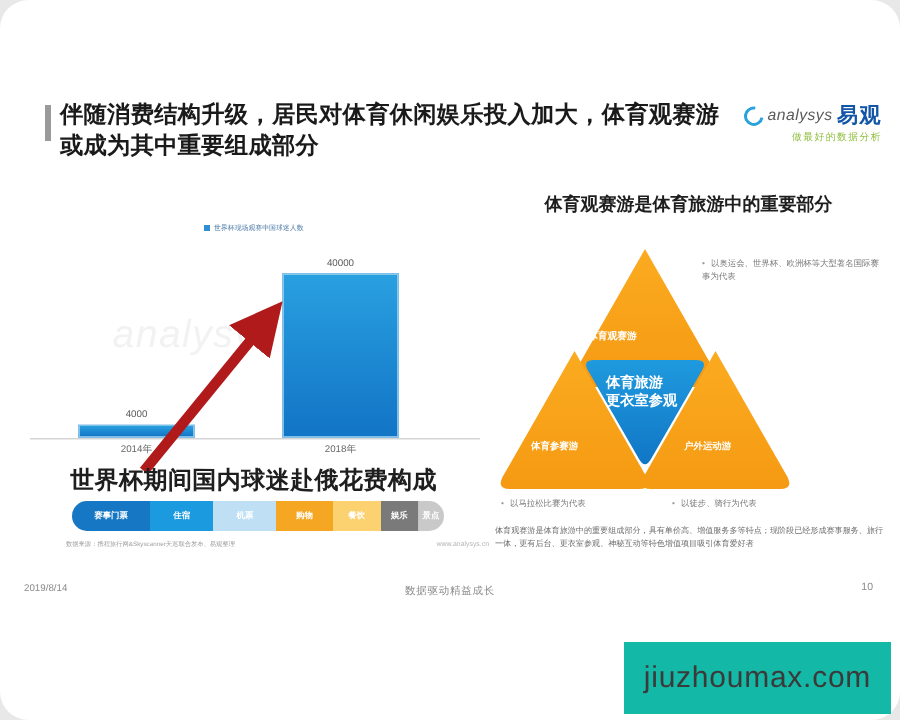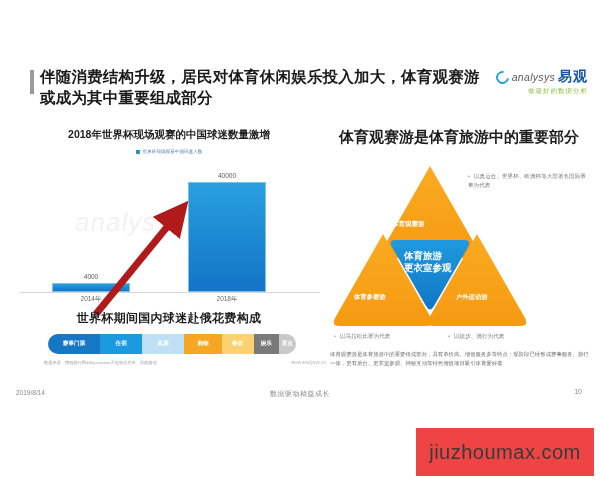--- a/index.html
+++ b/index.html
@@ -4,20 +4,21 @@
 <style>
   html,body{margin:0;padding:0;}
   body{
     width:600px;height:480px;overflow:hidden;
     background:#e8e8e8;
     font-family:"Liberation Sans","DejaVu Sans",sans-serif;
   }
   .slide{
     position:absolute;left:0;top:0;width:600px;height:480px;
     background:#ffffff;
+    border-radius:19px;
   }
   
   .header{
     position:absolute;left:0;top:62px;width:600px;height:50px;
   }
   .title-bar{
     position:absolute;left:30px;top:8px;width:4px;height:24px;
     background:#9a9a9a;
   }
   .title{
@@ -79,21 +80,21 @@
   .xlab{
     position:absolute;top:167px;width:78px;text-align:center;
     font-size:6.5px;color:#666;
   }
   .xlab-a{left:38px;}
   .xlab-b{left:174px;}
   .arrow-wrap{position:absolute;left:6px;top:34px;width:300px;height:130px;}
 
   .chart2-title{
     position:absolute;left:0;top:182px;width:310px;text-align:center;
-    font-size:12px;font-weight:bold;color:#1e1e1e;letter-spacing:0.3px;
+    font-size:16px;font-weight:bold;color:#1e1e1e;letter-spacing:0.3px;
   }
   .seg-bar{
     position:absolute;left:34px;top:206px;width:248px;height:20px;
     border-radius:10px;overflow:hidden;display:flex;
   }
   .seg{
     height:20px;display:flex;align-items:center;justify-content:center;
     font-size:5.6px;color:#ffffff;font-weight:bold;white-space:nowrap;
   }
   .src-line{
@@ -102,21 +103,21 @@
   }
   .src-url{
     position:absolute;left:222px;top:232px;width:90px;text-align:right;
     font-size:4.6px;color:#b5b5b5;
   }
 
   
   .right-col{position:absolute;left:326px;top:128px;width:266px;height:262px;}
   .chart3-title{
     position:absolute;left:0;top:0;width:266px;text-align:center;
-    font-size:15px;font-weight:bold;color:#1e1e1e;
+    font-size:12px;font-weight:bold;color:#1e1e1e;
   }
   .tri-area{position:absolute;left:0;top:18px;width:266px;height:180px;}
   .tri-label{
     position:absolute;text-align:left;color:#ffffff;font-weight:bold;
     pointer-events:none;
   }
   .lbl-top{left:66px;top:74px;width:76px;font-size:6.5px;}
   .lbl-center{left:78px;top:104px;width:70px;font-size:9.5px;line-height:12px;}
   .lbl-bl{left:28px;top:147px;width:64px;font-size:6.3px;}
   .lbl-br{left:130px;top:147px;width:64px;font-size:6.3px;}
@@ -139,21 +140,21 @@
   }
   .f-slogan{
     position:absolute;left:0;top:389px;width:600px;text-align:center;
     font-size:7px;color:#8a8a8a;letter-spacing:0.5px;
   }
   .f-page{
     position:absolute;right:18px;top:388px;font-size:7px;color:#8a8a8a;
   }
   .watermark-box{
     position:absolute;left:416px;top:428px;width:178px;height:48px;
-    background:#ef4444;display:flex;align-items:center;justify-content:center;
+    background:#14b8a6;display:flex;align-items:center;justify-content:center;
   }
   .watermark-text{
     font-size:20px;color:#3a3a3a;letter-spacing:0.5px;
   }
 </style>
 </head>
 <body>
 
 <div class="slide">
 
@@ -166,21 +167,20 @@
         <span class="logo-mark"></span>
         <span class="logo-en">analysys</span>
         <span class="logo-cn">易观</span>
       </div>
       <div class="logo-tag">做最好的数据分析</div>
     </div>
   </div>
 
   <div class="left-col">
 
-    <div class="chart1-title">2018年世界杯现场观赛的中国球迷数量激增</div>
 
     <div class="chart1-legend">
       <span class="sw"></span><span>世界杯现场观赛中国球迷人数</span>
     </div>
 
     <div class="plot">
       <div class="watermark-plot">analysys</div>
 
       <div class="bar bar-a"></div>
       <div class="bar bar-b"></div>

